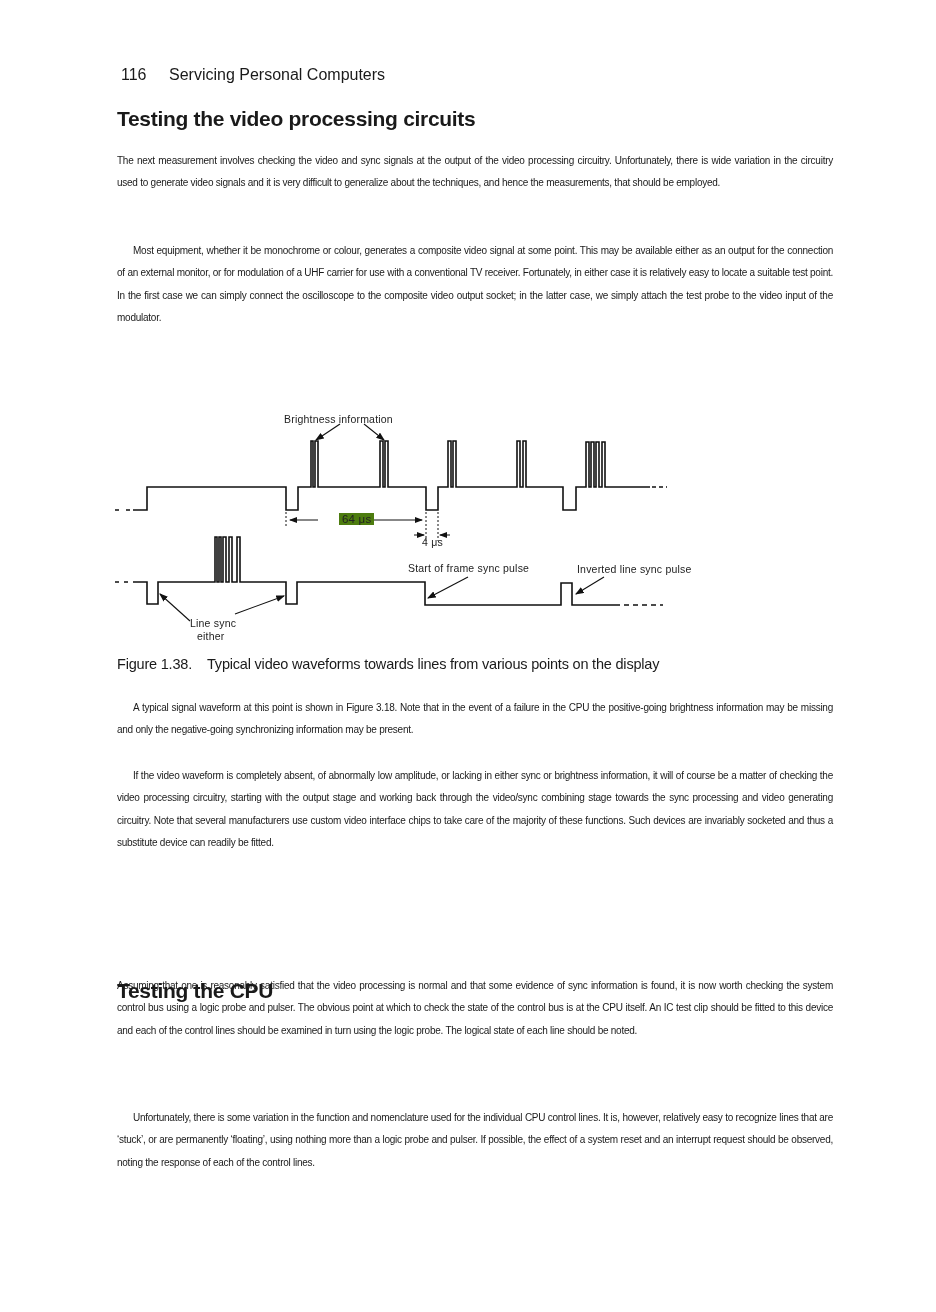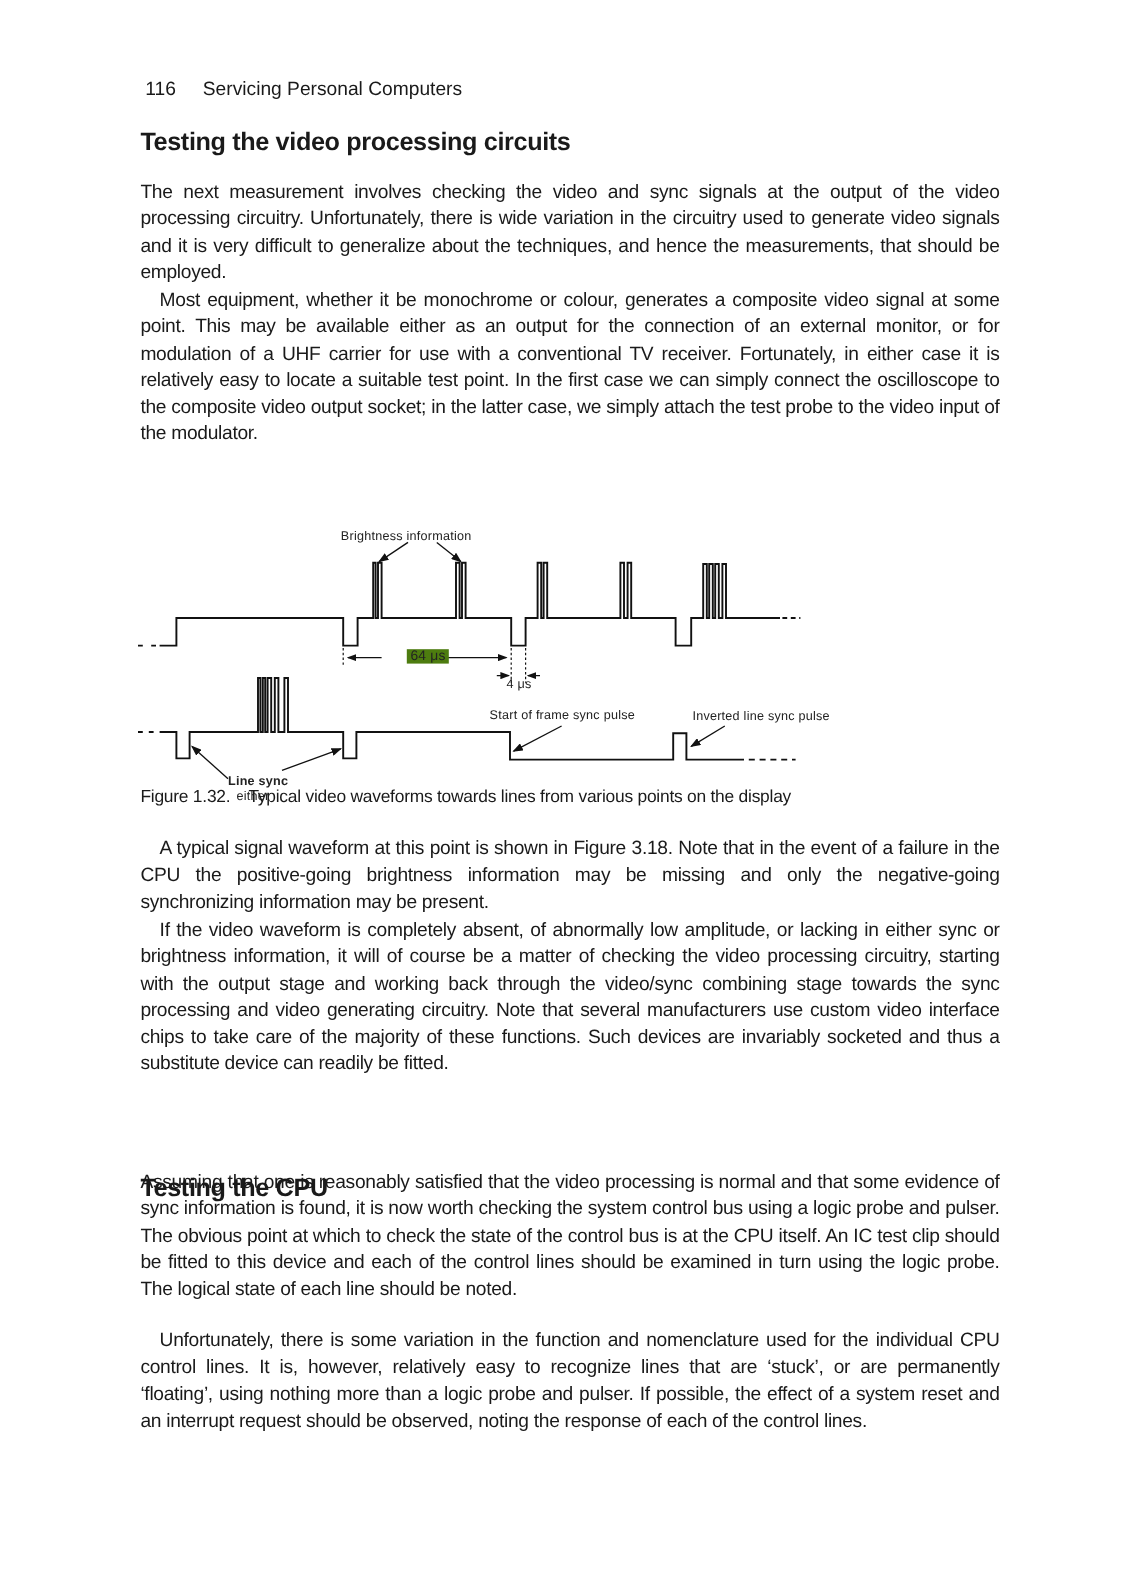--- a/index.html
+++ b/index.html
@@ -11,25 +11,25 @@
     position: absolute; left: 121px; top: 66px;
     font-size: 16px; letter-spacing: 0px;
   }
   .running-head .pgno { display: inline-block; width: 48px; }
   .heading {
     position: absolute; left: 117px; font-weight: bold; font-size: 21px;
     letter-spacing: -0.3px; margin: 0;
   }
   .para {
     position: absolute; left: 117px; width: 716px; margin: 0;
-    font-size: 16px; line-height: 22.3px; text-align: justify;
+    font-size: 10px; line-height: 22.3px; text-align: justify;
     letter-spacing: -0.25px;
   }
   .para.indent { text-indent: 16px; }
-  .figure { position: absolute; left: 0; top: 424px; width: 780px; height: 260px; }
+  .figure { position: absolute; left: 0; top: 396px; width: 780px; height: 260px; }
   .figure svg { position: absolute; left: 0; top: 0; }
   .fig-label {
     position: absolute; font-size: 10.5px; color: #222; letter-spacing: 0.2px; white-space: nowrap;
   }
   .caption {
     position: absolute; left: 117px; top: 656px; font-size: 14.5px; letter-spacing: -0.2px;
     white-space: nowrap;
   }
   .caption .num { display: inline-block; width: 90px; }
 </style>
@@ -90,26 +90,26 @@
       <path d="M468,581 L428,602" stroke-width="1.1" marker-end="url(#ah)"></path>
       <path d="M604,581 L576,598" stroke-width="1.1" marker-end="url(#ah)"></path>
     </g>
   </svg>
 
   <span class="fig-label" style="left:284px; top:17px;">Brightness information</span>
   <span class="fig-label" style="left:339px; top:117px; font-size:11.5px; background:#4d7c0f; padding:0 3px;">64 μs</span>
   <span class="fig-label" style="left:422px; top:140px;">4 μs</span>
   <span class="fig-label" style="left:408px; top:166px;">Start of frame sync pulse</span>
   <span class="fig-label" style="left:577px; top:167px;">Inverted line sync pulse</span>
-  <span class="fig-label" style="left:190px; top:221px;font-weight:bold;">Line sync</span>
+  <span class="fig-label" style="left:190px; top:221px;">Line sync</span>
   <span class="fig-label" style="left:197px; top:234px;">either</span>
 </div>
 
 <div class="caption">
-  <span class="num">Figure 1.32.</span><span>Typical video waveforms towards lines from various points on the display</span>
+  <span class="num">Figure 1.38.</span><span>Typical video waveforms towards lines from various points on the display</span>
 </div>
 
 <p class="para indent" style="top:697px;">A typical signal waveform at this point is shown in Figure 3.18. Note that in the event of a failure in the CPU the positive-going brightness information may be missing and only the negative-going synchronizing information may be present.</p>
 <p class="para indent" style="top:765px;">If the video waveform is completely absent, of abnormally low amplitude, or lacking in either sync or brightness information, it will of course be a matter of checking the video processing circuitry, starting with the output stage and working back through the video/sync combining stage towards the sync processing and video generating circuitry. Note that several manufacturers use custom video interface chips to take care of the majority of these functions. Such devices are invariably socketed and thus a substitute device can readily be fitted.</p>
 
 <h2 class="heading" style="top:979px;">Testing the CPU</h2>
 
 <p class="para" style="top:975px;">Assuming that one is reasonably satisfied that the video processing is normal and that some evidence of sync information is found, it is now worth checking the system control bus using a logic probe and pulser. The obvious point at which to check the state of the control bus is at the CPU itself. An IC test clip should be fitted to this device and each of the control lines should be examined in turn using the logic probe. The logical state of each line should be noted.</p>
 <p class="para indent" style="top:1107px;">Unfortunately, there is some variation in the function and nomenclature used for the individual CPU control lines. It is, however, relatively easy to recognize lines that are ‘stuck’, or are permanently ‘floating’, using nothing more than a logic probe and pulser. If possible, the effect of a system reset and an interrupt request should be observed, noting the response of each of the control lines.</p>
 

